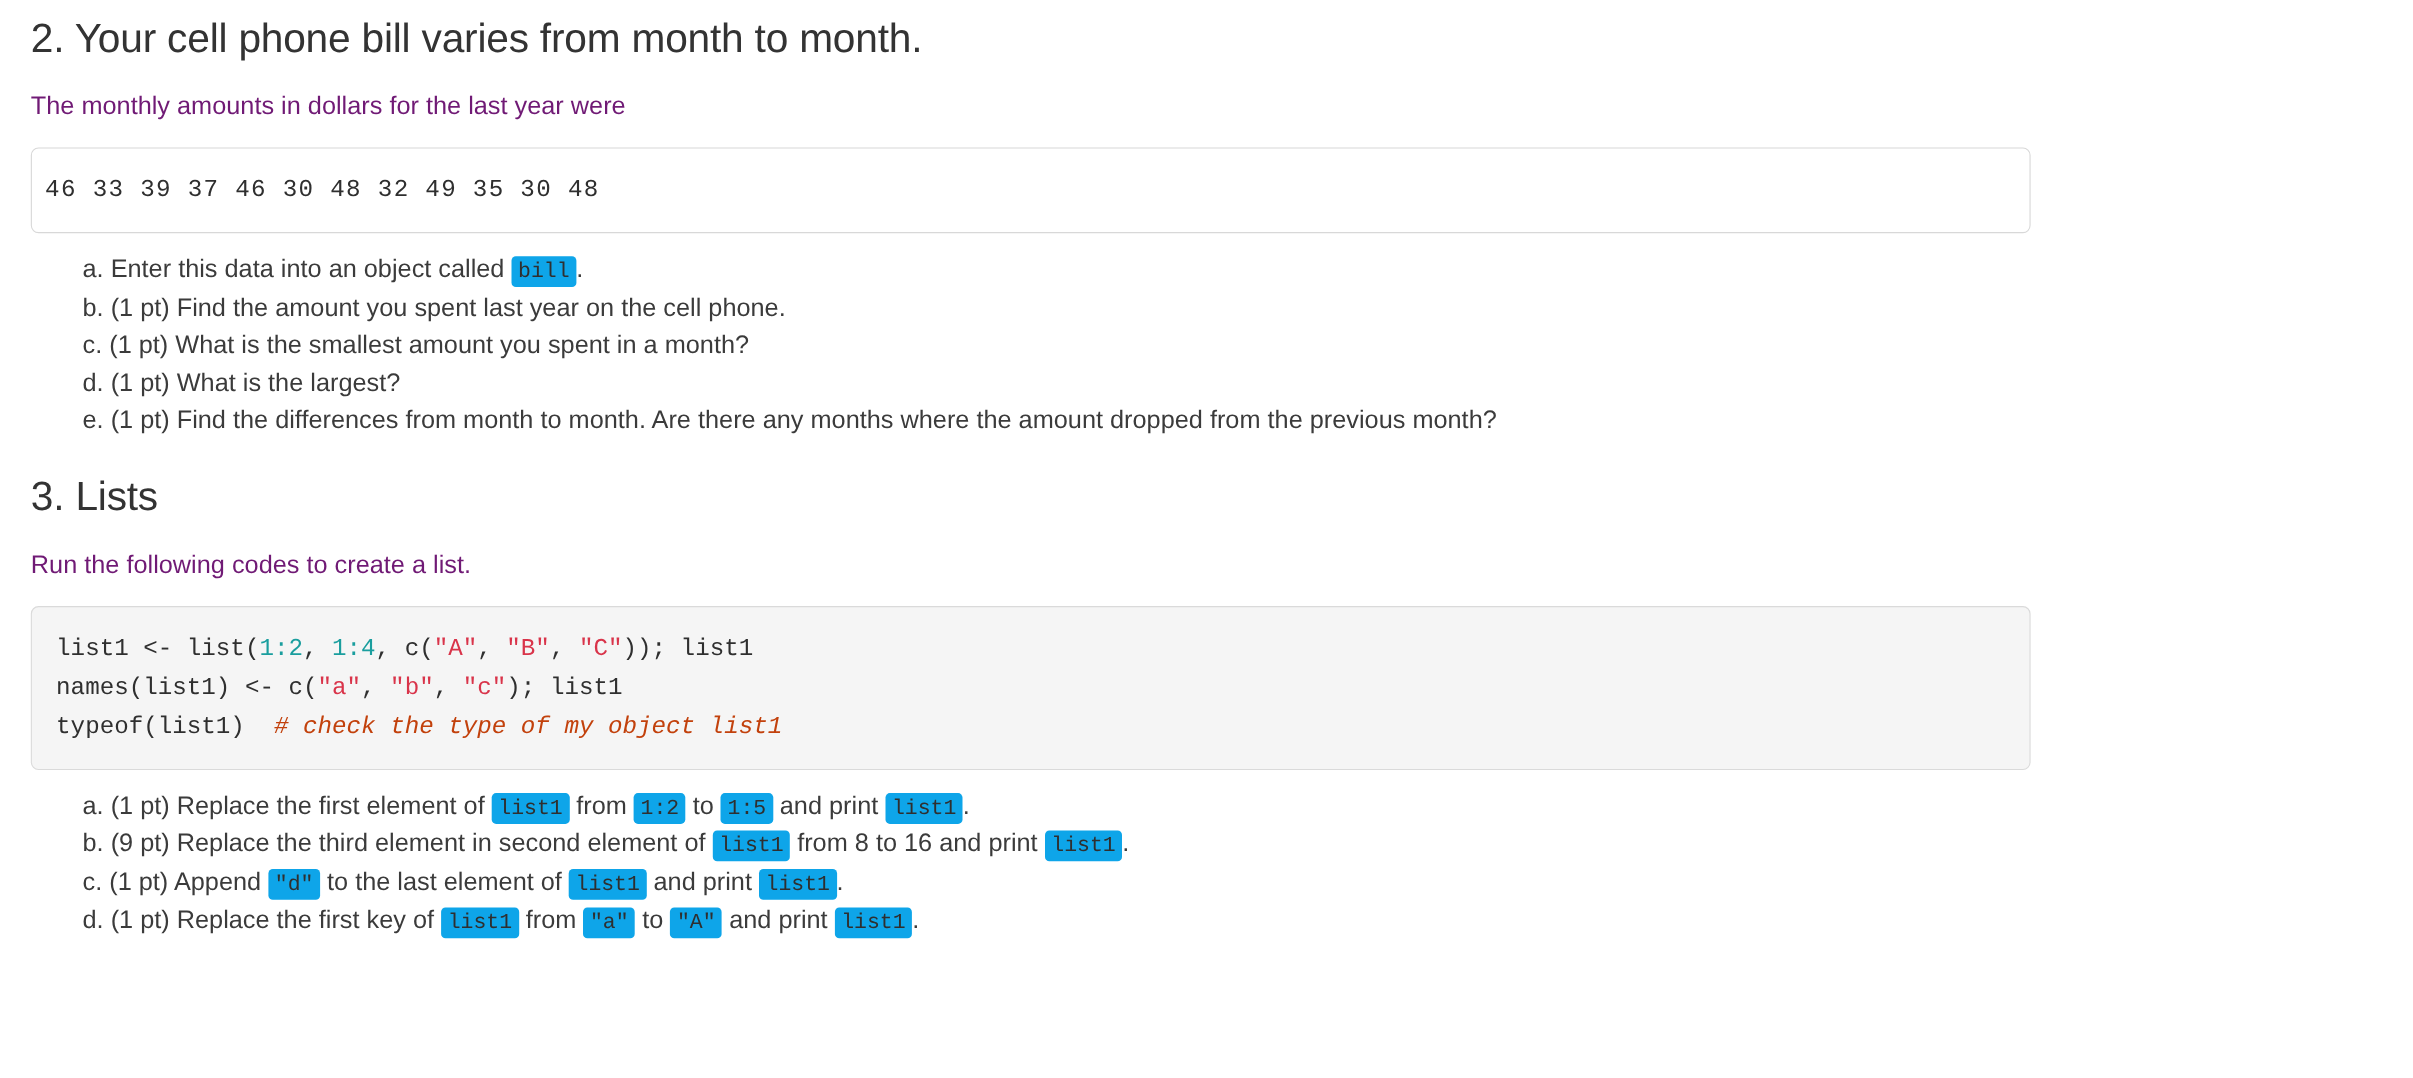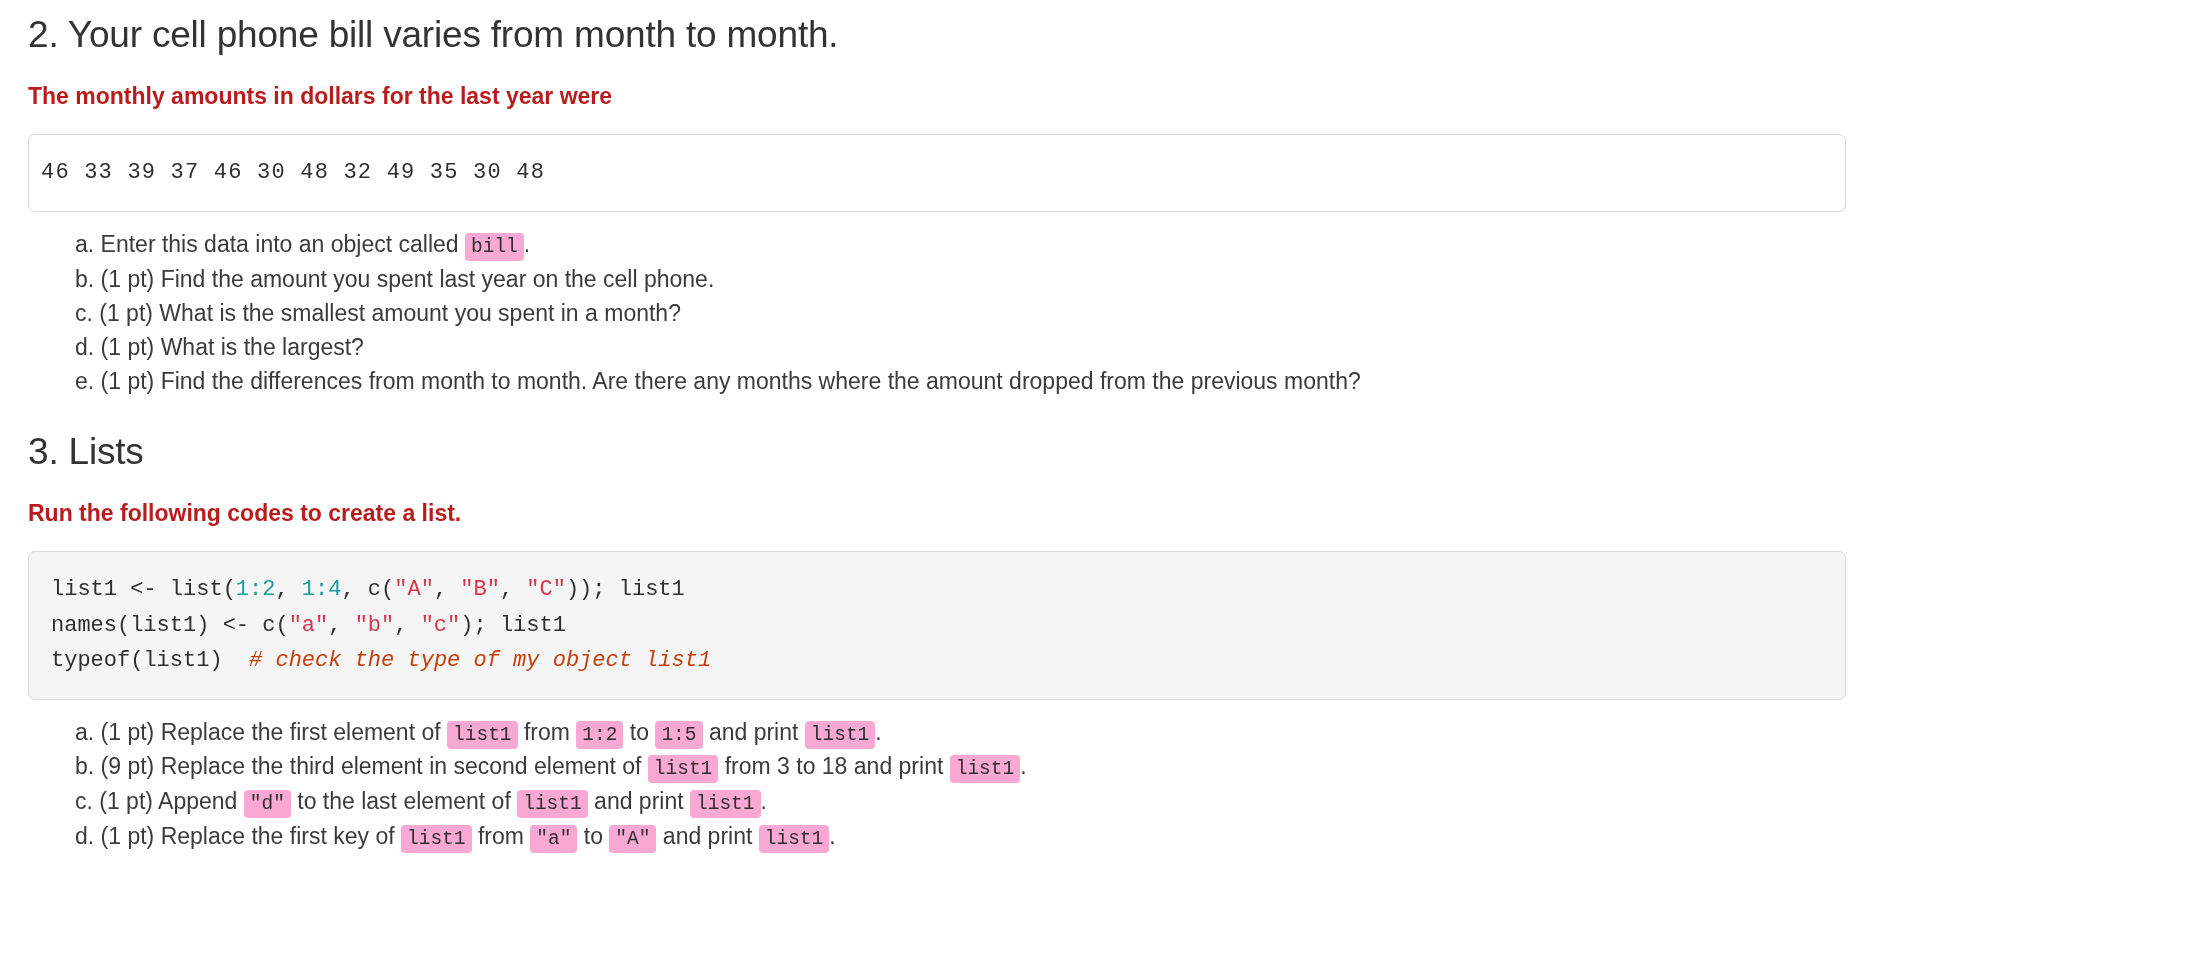--- a/index.html
+++ b/index.html
@@ -24,25 +24,24 @@
     color: #333333;
     margin: 0;
     padding: 0;
     line-height: 1.25;
     letter-spacing: -0.2px;
   }
   #heading-2-wrap { padding-top: 12px; }
   #heading-3-wrap { padding-top: 28px; }
   p.lead {
     font-size: 23px;
-    color: #b91c1c;
+    color: #701a75;
     margin: 0;
     padding: 22px 0 0 0;
     line-height: 1.4;
-    font-weight: bold;
   }
   .codeblock {
     margin: 22px 0 0 0;
     border: 1px solid #d8d8d8;
     border-radius: 7px;
     padding: 20px 22px;
     box-sizing: border-box;
     width: 1818px;
     font-family: "Liberation Mono", "DejaVu Sans Mono", monospace;
     font-size: 22px;
@@ -71,21 +70,21 @@
   ol.sub-list li {
     font-size: 23px;
     color: #3b3b3b;
     line-height: 1.26;
     padding: 0 0 5px 0;
     white-space: nowrap;
   }
   code.inline {
     font-family: "Liberation Mono", "DejaVu Sans Mono", monospace;
     font-size: 19.5px;
-    background: #f9a8d4;
+    background: #0ea5e9;
     border-radius: 4px;
     padding: 3px 6px;
     color: #2f2f2f;
     white-space: pre;
   }
 </style>
 </head>
 <body>
 
 <div class="page">
@@ -138,21 +137,21 @@
         <code class="inline">1:2</code>
         <span>to</span>
         <code class="inline">1:5</code>
         <span>and print</span>
         <code class="inline">list1</code><span>.</span>
       </li>
       <li>
         <span>b.</span>
         <span>(9 pt) Replace the third element in second element of</span>
         <code class="inline">list1</code>
-        <span>from 3 to 18 and print</span>
+        <span>from 8 to 16 and print</span>
         <code class="inline">list1</code><span>.</span>
       </li>
       <li>
         <span>c.</span>
         <span>(1 pt) Append</span>
         <code class="inline">"d"</code>
         <span>to the last element of</span>
         <code class="inline">list1</code>
         <span>and print</span>
         <code class="inline">list1</code><span>.</span>

